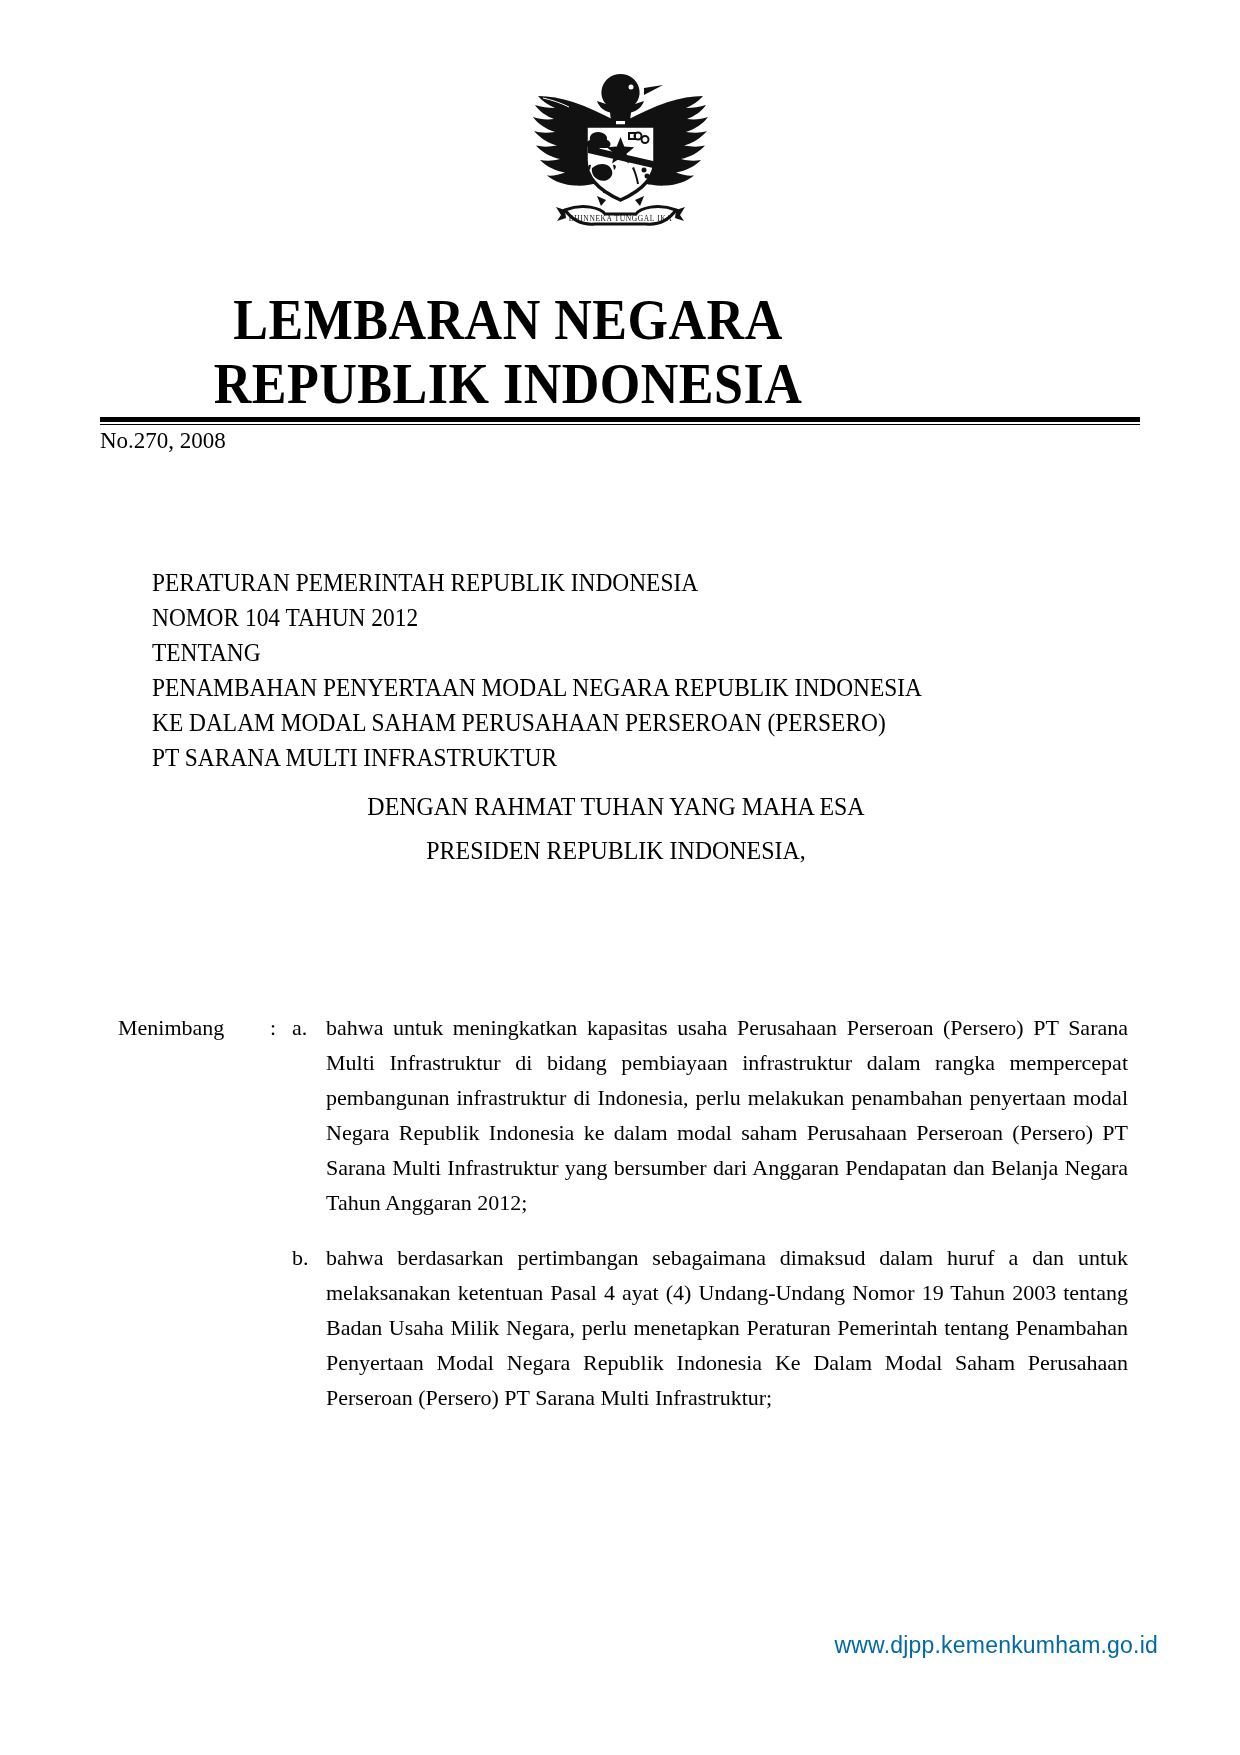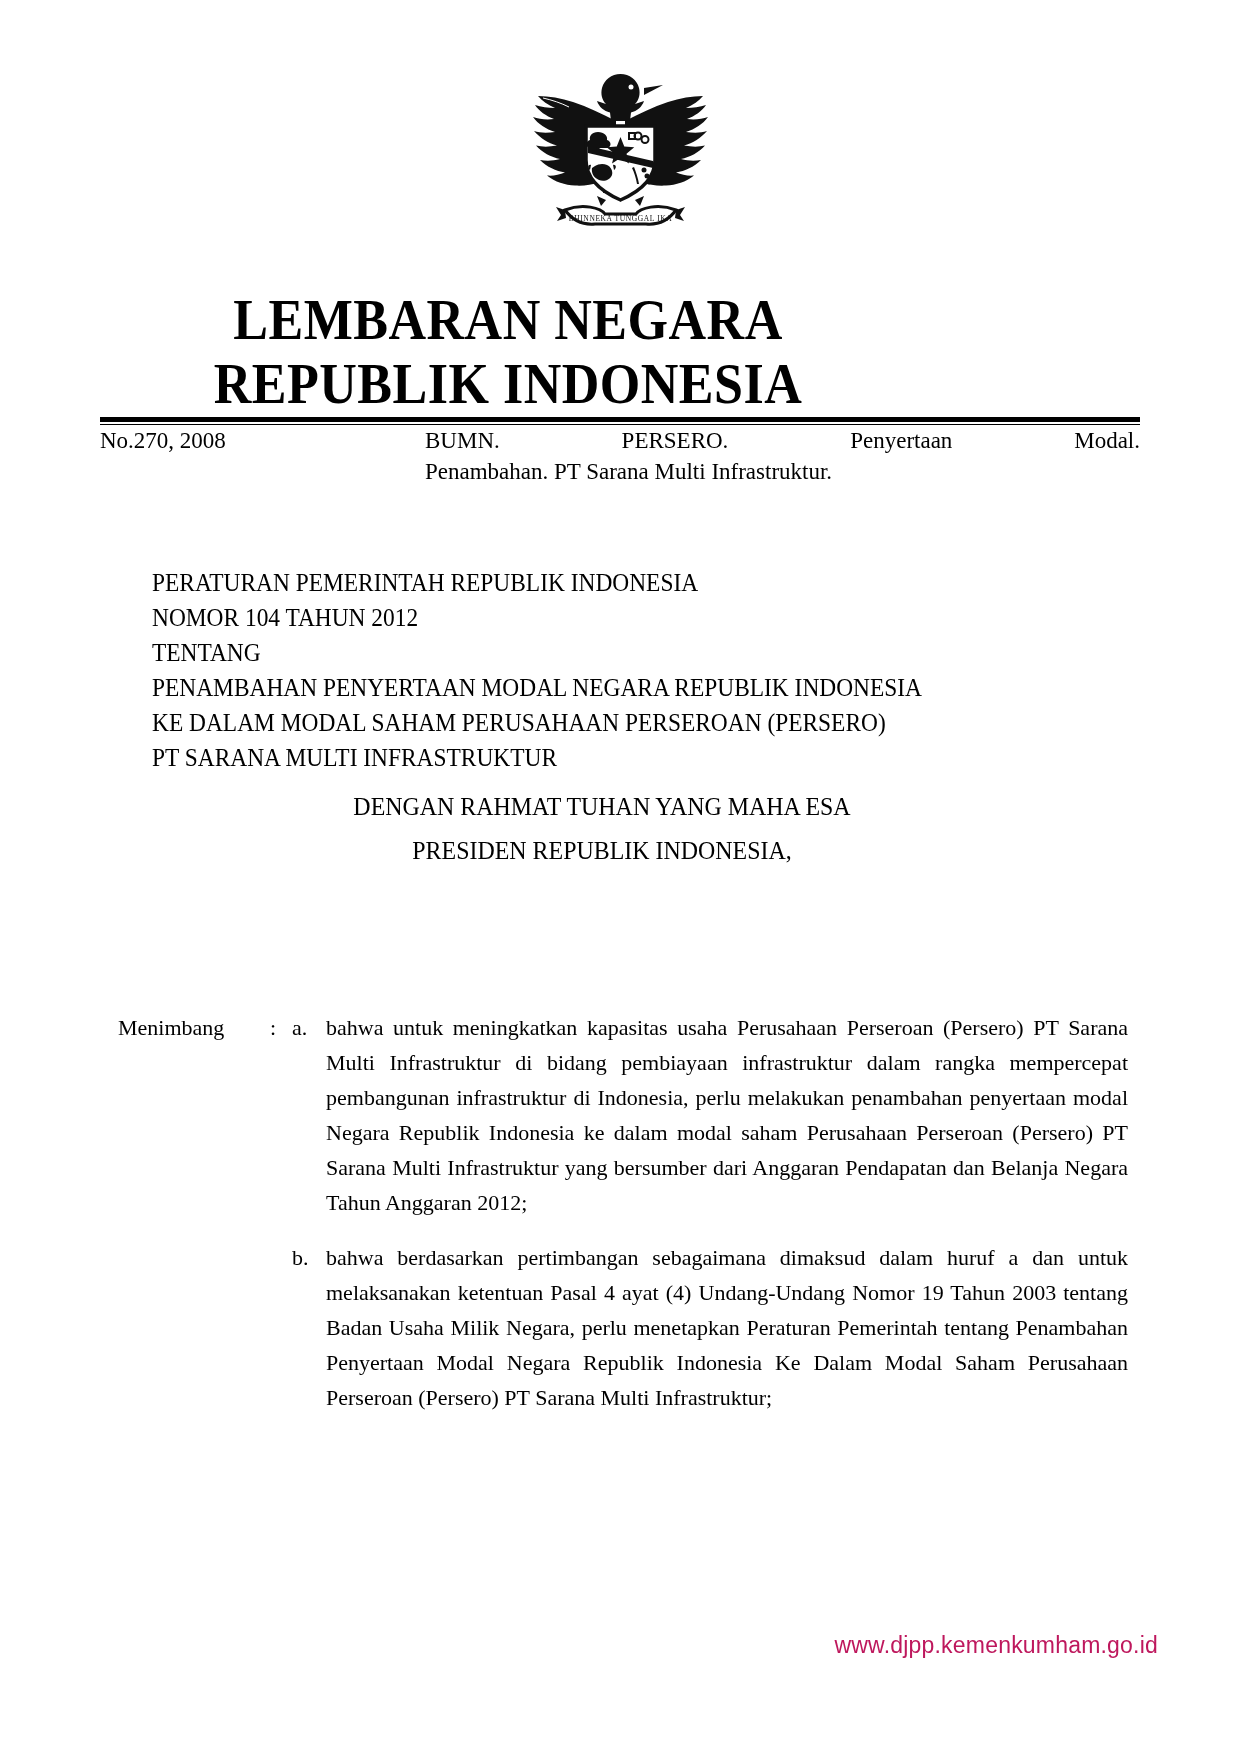--- a/index.html
+++ b/index.html
@@ -108,21 +108,21 @@
   }
   .title-block .tl {
     display: block;
     transform: scaleX(0.9);
     transform-origin: center;
     white-space: nowrap;
   }
 
   .preamble {
     position: absolute;
-    left: 82px;
+    left: 96px;
     top: 785px;
     width: 1040px;
     text-align: center;
     font-size: 26px;
     line-height: 44px;
   }
   .preamble .pl {
     display: block;
     transform: scaleX(0.92);
     transform-origin: center;
@@ -167,21 +167,21 @@
 
   
   .footer {
     position: absolute;
     left: 0;
     top: 1632px;
     width: 1240px;
     text-align: right;
     padding-right: 82px;
     box-sizing: border-box;
-    color: #be185d;
+    color: #0369a1;
     font-family: "Liberation Sans", "DejaVu Sans", sans-serif;
     font-size: 23px;
     letter-spacing: 0.2px;
   }
 </style>
 </head>
 <body>
 
 <div class="page">
 
@@ -252,24 +252,20 @@
 
   <div class="masthead">
     <div class="masthead-line">LEMBARAN NEGARA</div>
     <div class="masthead-line">REPUBLIK INDONESIA</div>
   </div>
 
   <div class="rule"></div>
 
   <div class="gaz-row">
     <div class="gaz-no">No.270, 2008</div>
-    <div class="gaz-subject">
-      <span class="l1">BUMN. PERSERO. Penyertaan Modal.</span>
-      <span class="l2">Penambahan. PT Sarana Multi Infrastruktur.</span>
-    </div>
   </div>
 
   <div class="title-block">
     <span class="tl">PERATURAN PEMERINTAH REPUBLIK INDONESIA</span>
     <span class="tl">NOMOR 104 TAHUN 2012</span>
     <span class="tl">TENTANG</span>
     <span class="tl">PENAMBAHAN PENYERTAAN MODAL NEGARA REPUBLIK INDONESIA</span>
     <span class="tl">KE DALAM MODAL SAHAM PERUSAHAAN PERSEROAN (PERSERO)</span>
     <span class="tl">PT SARANA MULTI INFRASTRUKTUR</span>
   </div>

